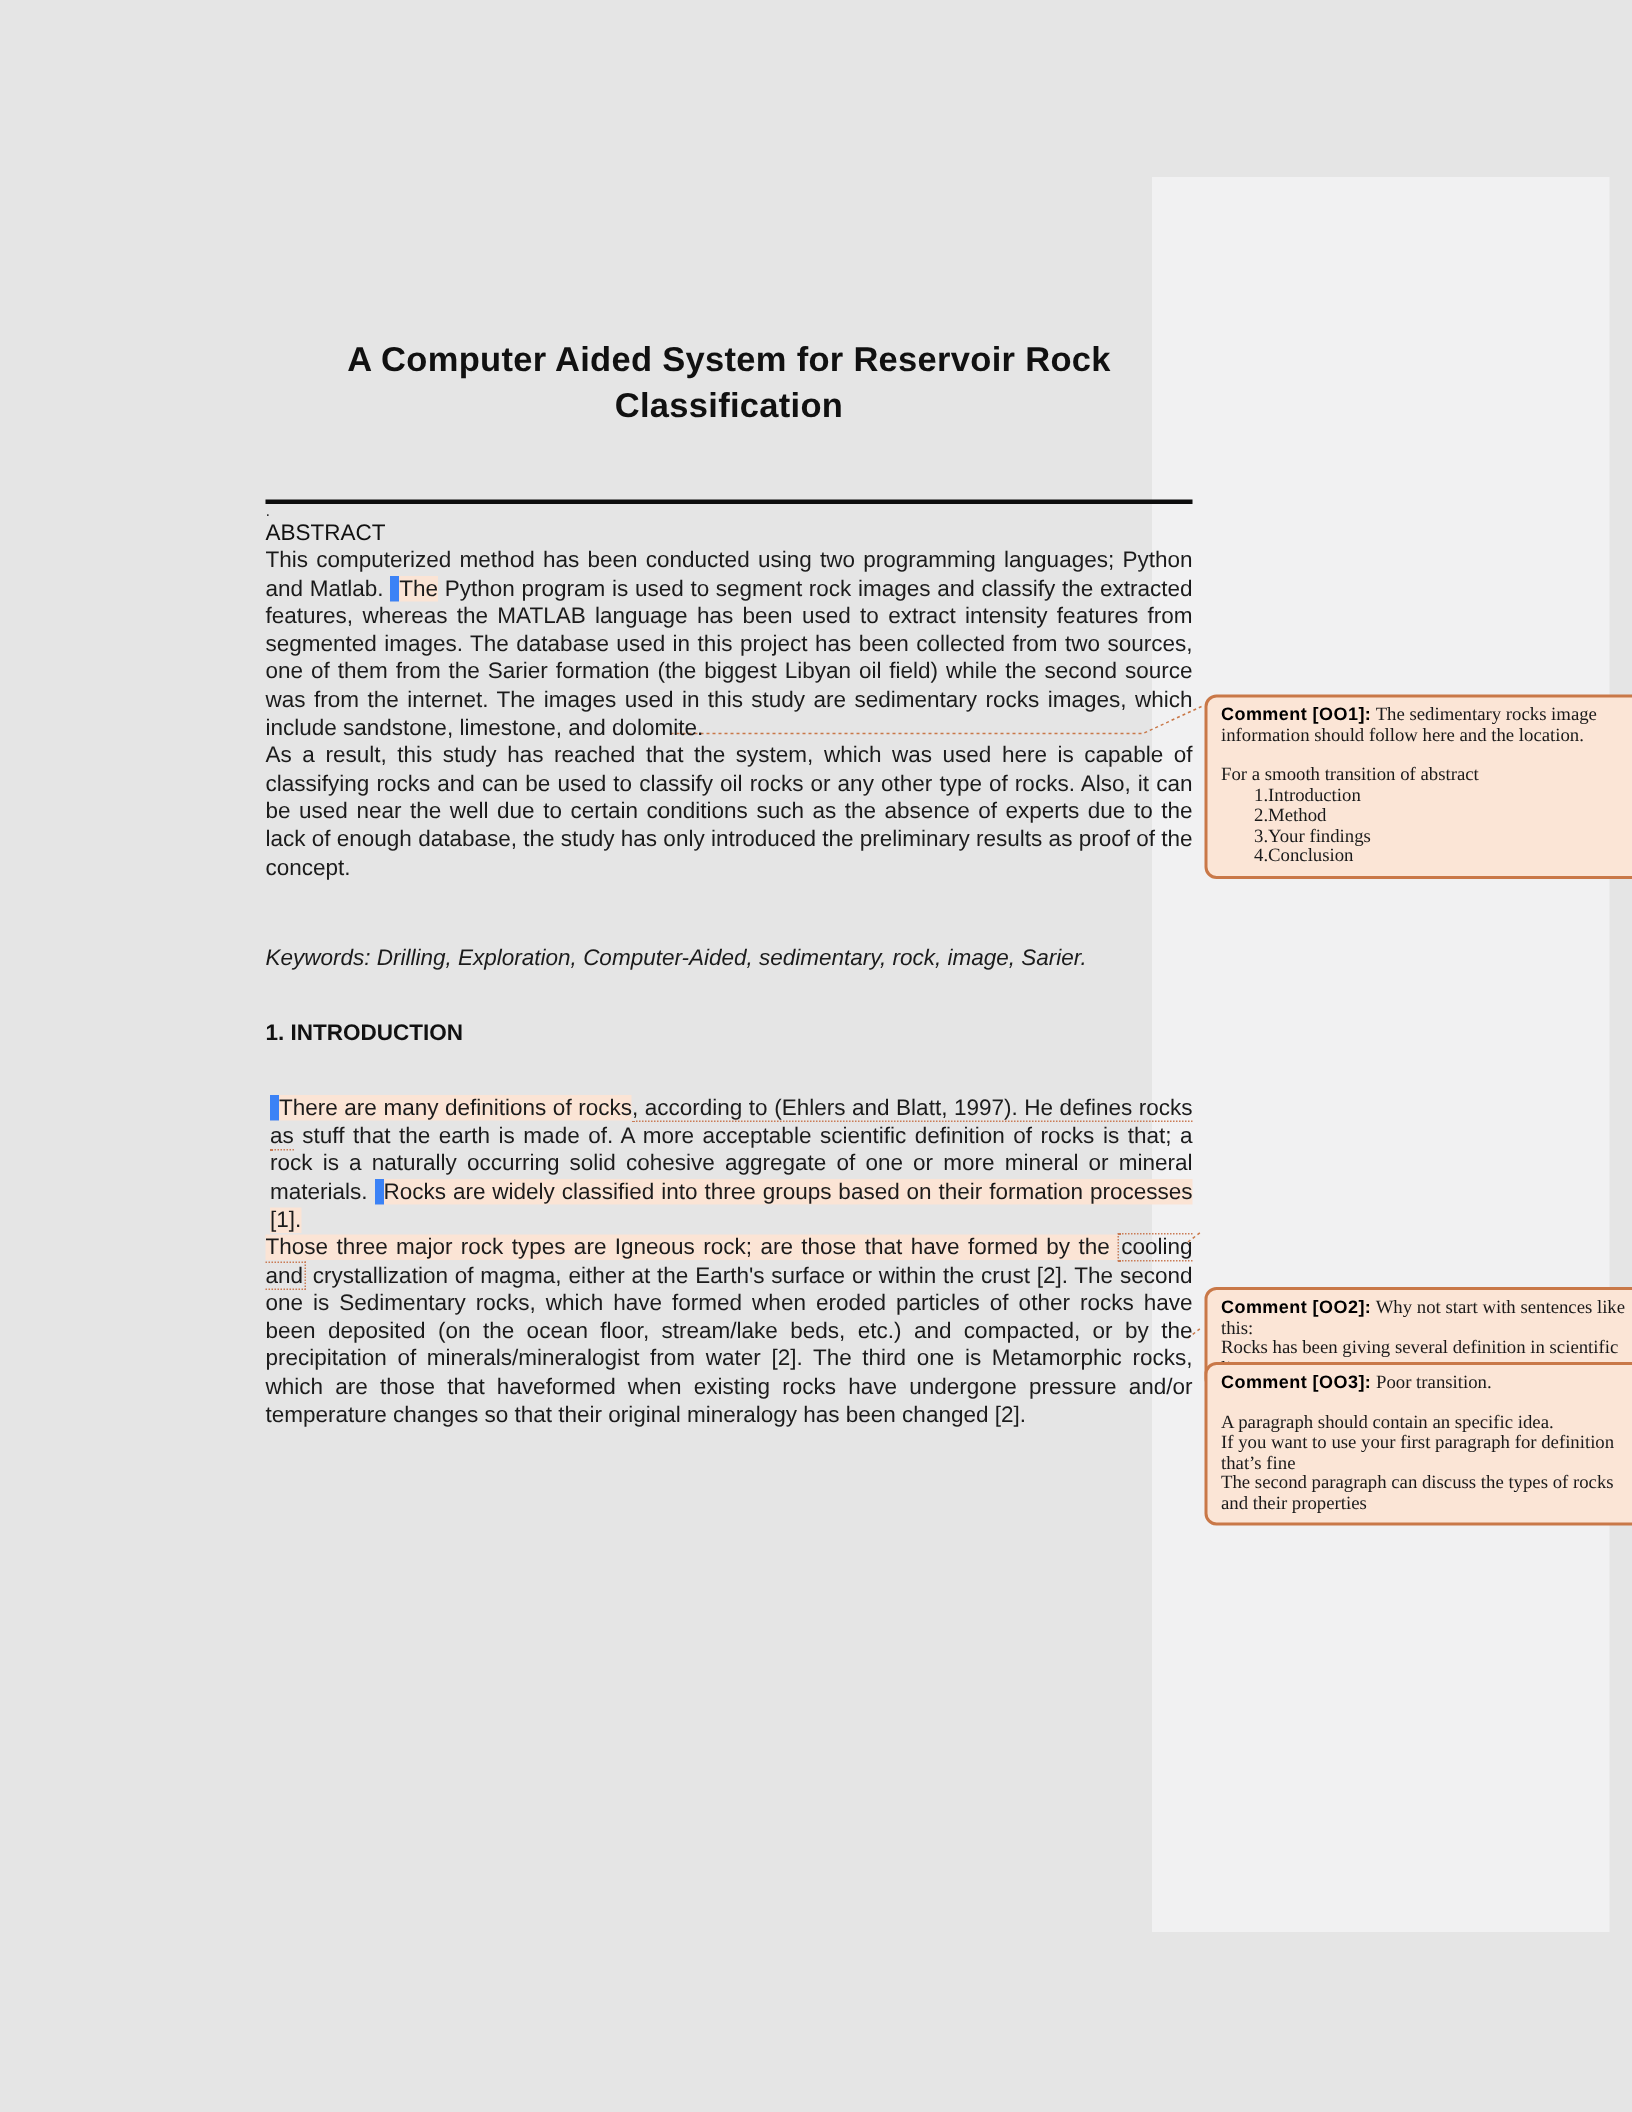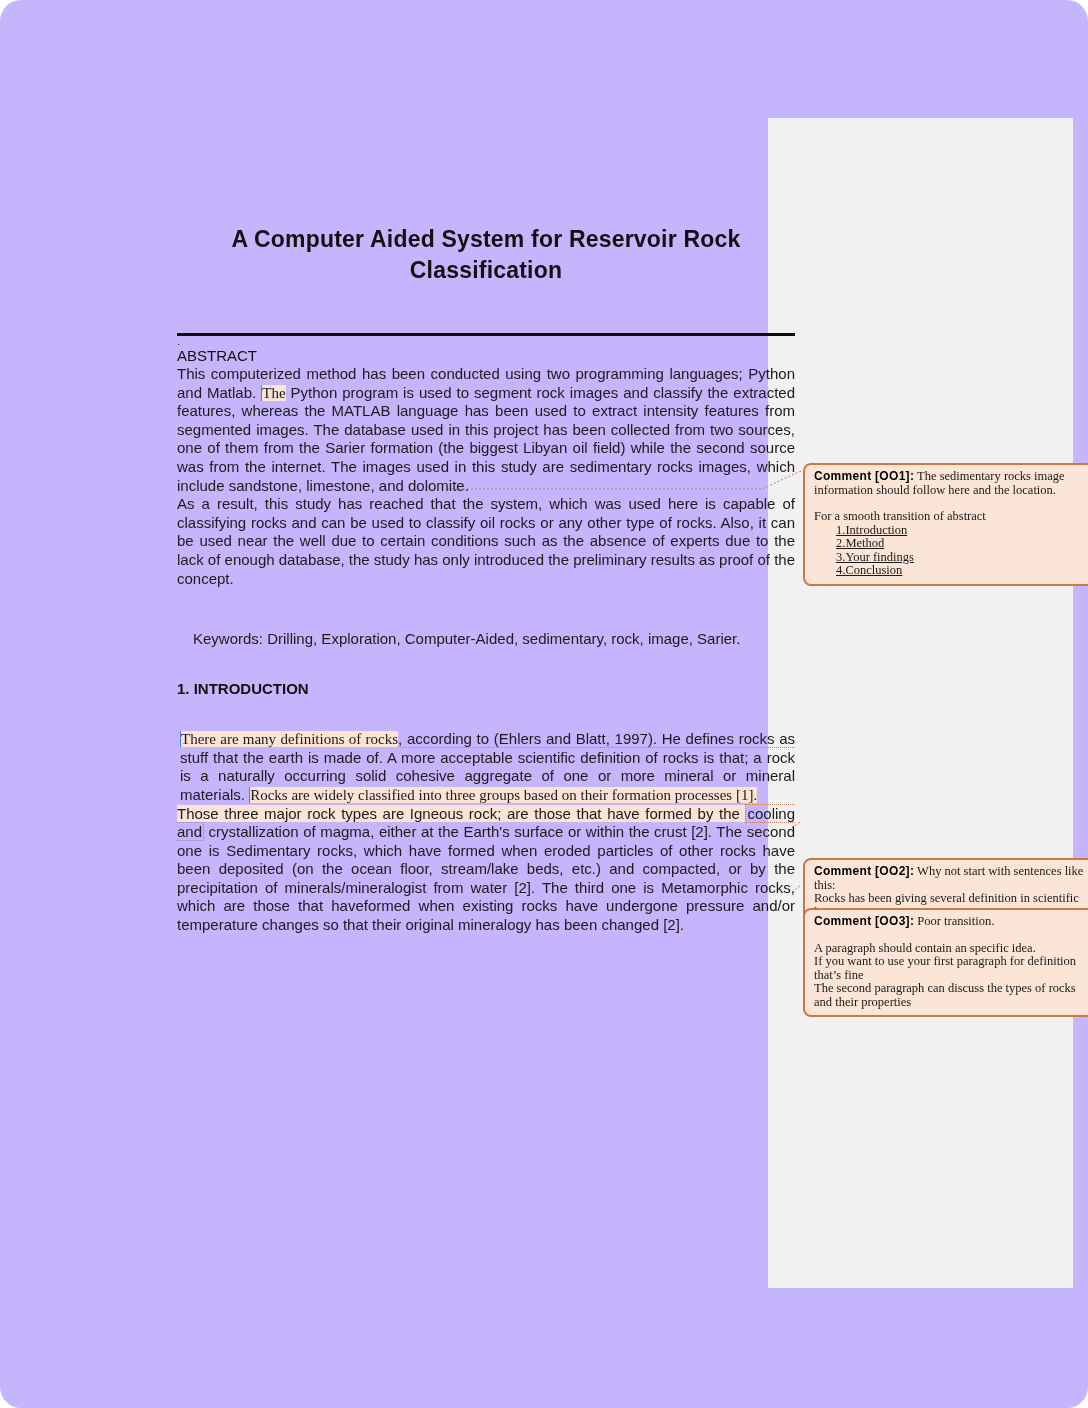--- a/index.html
+++ b/index.html
@@ -1,23 +1,22 @@
 <!DOCTYPE html>
 <html><head>
 <meta charset="utf-8">
 <style>
   html,body{margin:0;padding:0;background:#ffffff;}
   #page{
     position:relative;
     width:1088px;height:1408px;
-    background:#c4b5fd;
+    background:#e5e5e5;
     overflow:hidden;
     font-family:"Liberation Sans", sans-serif;
     color:#1b1b1b;
-    border-radius:21px;
   }
   .side-panel{
     position:absolute;
     left:768px;top:118px;width:305px;height:1170px;
     background:#f1f1f2;
   }
   .main-col{
     position:absolute;
     left:177px;top:224px;width:618px;
   }
@@ -38,34 +37,33 @@
     font-size:15px;line-height:18px;font-weight:normal;color:#111;
   }
   .body-par{
     margin:0;
     font-size:15px;line-height:18.6px;
     text-align:justify;
     color:#1b1b1b;
   }
   .body-par.first{margin-top:23px;}
   .keywords-line{
-    margin:41px 0 0 16px;
-    font-size:15px;line-height:19px;
+    margin:41px 0 0 0;
+    font-size:15px;line-height:19px;font-style:italic;
   }
   .intro-heading{
     margin:31px 0 0 0;
     font-size:15px;line-height:19px;font-weight:bold;color:#111;
   }
   .intro-par1{margin-top:32px;padding-left:3px;}
   .hl{
     background:#fbe4d5;
   }
   .hl-bar{
-    border-left:1px solid #3b82f6;
-    font-family:Liberation Serif, serif;
+    border-left:6px solid #3b82f6;
   }
   .dotted-u{
     border-bottom:1px dotted #c97b54;
   }
   .dotted-box{
     border:1px dotted #c97b54;
     padding:0 1px;
   }
   
   .comment-box{
@@ -81,21 +79,21 @@
     color:#1a1a1a;
   }
   .comment-label{
     font-family:"Liberation Sans", sans-serif;
     font-weight:bold;
     font-size:12px;
     letter-spacing:0.3px;
     color:#000;
   }
   .comment-blank{height:13px;}
-  .comment-items{margin:0;padding:0 0 0 22px;list-style:none;text-decoration:underline;}
+  .comment-items{margin:0;padding:0 0 0 22px;list-style:none;}
   .leader-svg{
     position:absolute;left:0;top:0;width:1088px;height:1408px;
     pointer-events:none;
   }
   .leader-svg path{
     fill:none;stroke:#c97848;stroke-width:1;
     stroke-dasharray:2 2;
   }
 </style>
 </head>

